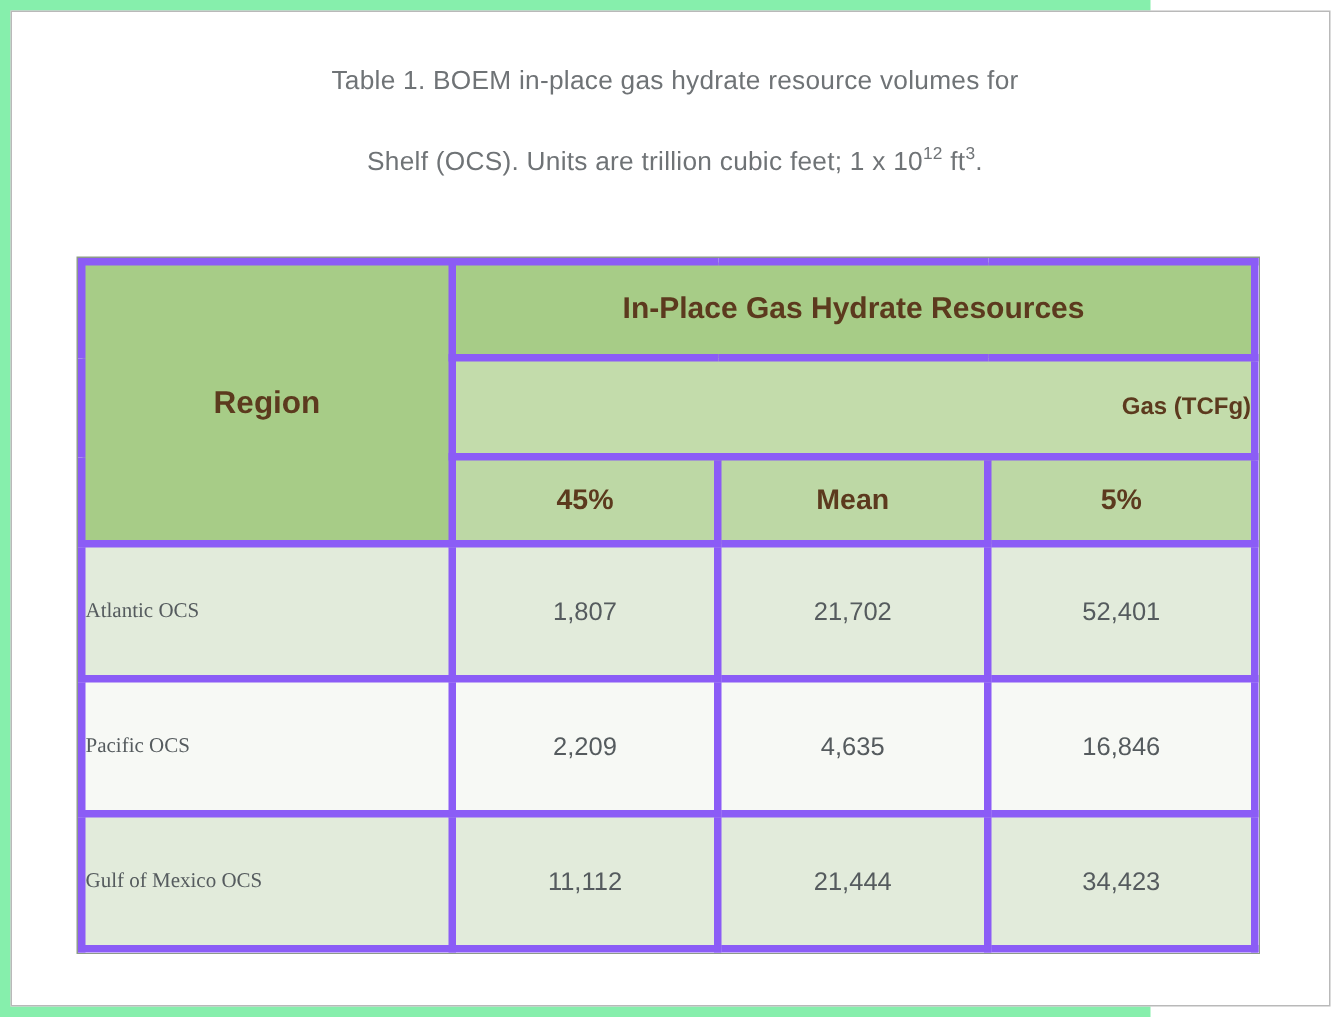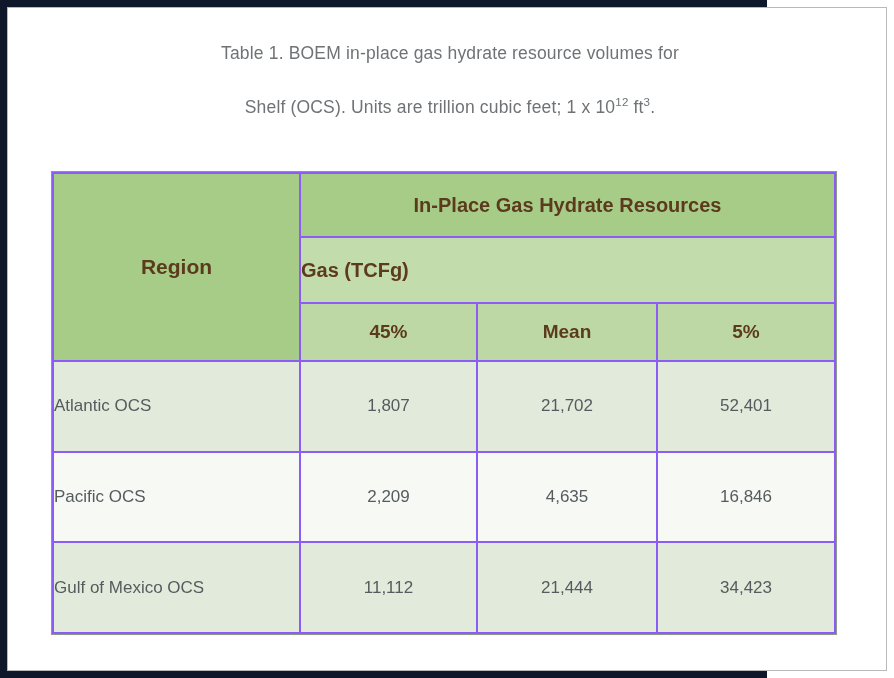--- a/index.html
+++ b/index.html
@@ -11,21 +11,21 @@
     width: 894px;
     height: 678px;
     font-family: "Liberation Sans", sans-serif;
     overflow: hidden;
   }
 
   #page {
     position: relative;
     width: 767px;
     height: 678px;
-    background: #0f172a;
+    background: #86efac;
     box-sizing: border-box;
   }
 
   
   #frame {
     position: absolute;
     left: 7px;
     top: 7px;
     width: 880px;
     height: 664px;
@@ -61,21 +61,21 @@
 
   table.resource-table {
     border-collapse: collapse;
     table-layout: fixed;
     width: 782px;
     height: 462px;
     box-shadow: 0 0 0 1px #8d9a8a;
   }
   table.resource-table td,
   table.resource-table th {
-    border: 2px solid #8b5cf6;
+    border: 5px solid #8b5cf6;
     box-sizing: border-box;
     padding: 0;
   }
 
   col.c-region { width: 247px; }
   col.c-p95    { width: 177px; }
   col.c-mean   { width: 180px; }
   col.c-p5     { width: 178px; }
 
   .hdr-region {
@@ -93,42 +93,43 @@
     font-weight: bold;
     font-size: 20px;
     text-align: center;
     vertical-align: middle;
     height: 64px;
   }
   .hdr-mid {
     background: #c3dcab;
     color: #5c3a1e;
     font-weight: bold;
-    font-size: 20px;
-    text-align: left;
+    font-size: 16px;
+    text-align: right;
     vertical-align: middle;
     height: 66px;
     margin-left: 32px;
   }
   .hdr-sub {
     background: #bdd8a5;
     color: #5c3a1e;
     font-weight: bold;
     font-size: 19px;
     text-align: center;
     vertical-align: middle;
     height: 58px;
   }
 
   td.region-cell {
     text-align: left;
     vertical-align: middle;
     padding-left: 15px;
-    font-size: 17px;
+    font-size: 14px;
     color: #555b5e;
+    font-family: Liberation Serif, serif;
   }
   td.value-cell {
     text-align: center;
     vertical-align: middle;
     font-size: 17px;
     color: #555b5e;
   }
 
   tr.row-shade td { background: #e2ebdb; }
   tr.row-plain td { background: #f7f9f5; }

